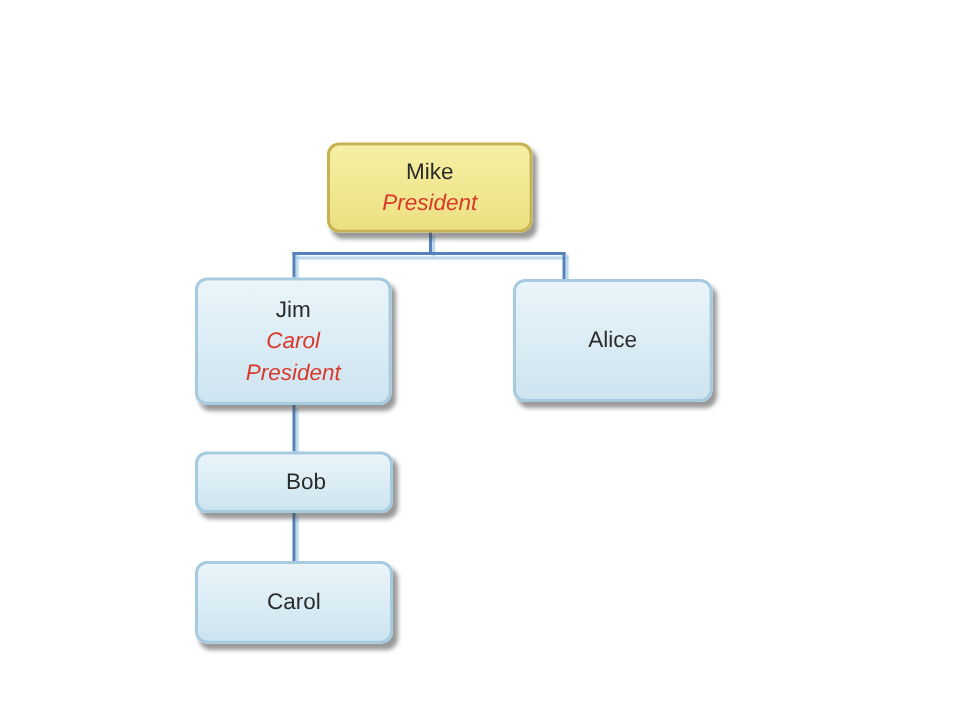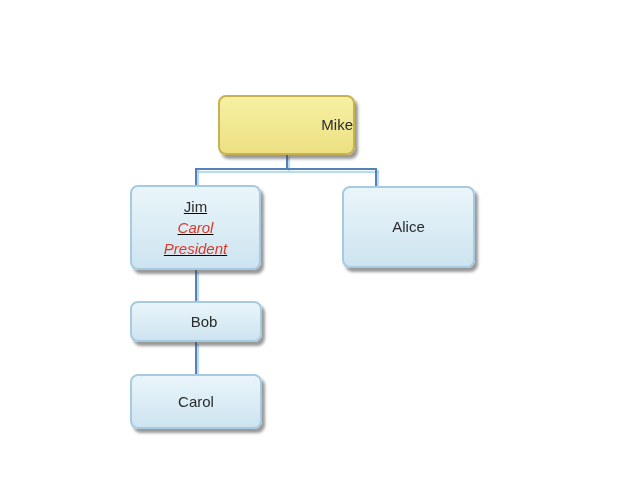--- a/index.html
+++ b/index.html
@@ -67,25 +67,26 @@
 
 <div class="canvas">
 
   <div class="conn v" style="left:286px; top:155px; height:14px;"></div>
   <div class="conn h" style="left:195px; top:168px; width:182px;"></div>
   <div class="conn v" style="left:195px; top:168px; height:17px;"></div>
   <div class="conn v" style="left:375px; top:168px; height:18px;"></div>
   <div class="conn v" style="left:195px; top:270px; height:31px;"></div>
   <div class="conn v" style="left:195px; top:342px; height:32px;"></div>
 
-  <div class="node root" style="left:218px; top:95px; width:137px; height:60px;align-items:flex-end;">
+  <div class="node root" style="left:218px; top:95px; width:137px; height:60px;">
     <div class="name">Mike</div>
+    <div class="title">President</div>
   </div>
 
-  <div class="node child" style="left:130px; top:185px; width:131px; height:85px;text-decoration:underline;">
+  <div class="node child" style="left:130px; top:185px; width:131px; height:85px;">
     <div class="name">Jim</div>
     <div class="title">Carol President</div>
   </div>
 
   <div class="node child" style="left:310px; top:186px; width:133px; height:82px;margin-left:32px;">
     <div class="name">Alice</div>
   </div>
 
   <div class="node child" style="left:130px; top:301px; width:132px; height:41px;padding-left:16px;">
     <div class="name">Bob</div>

